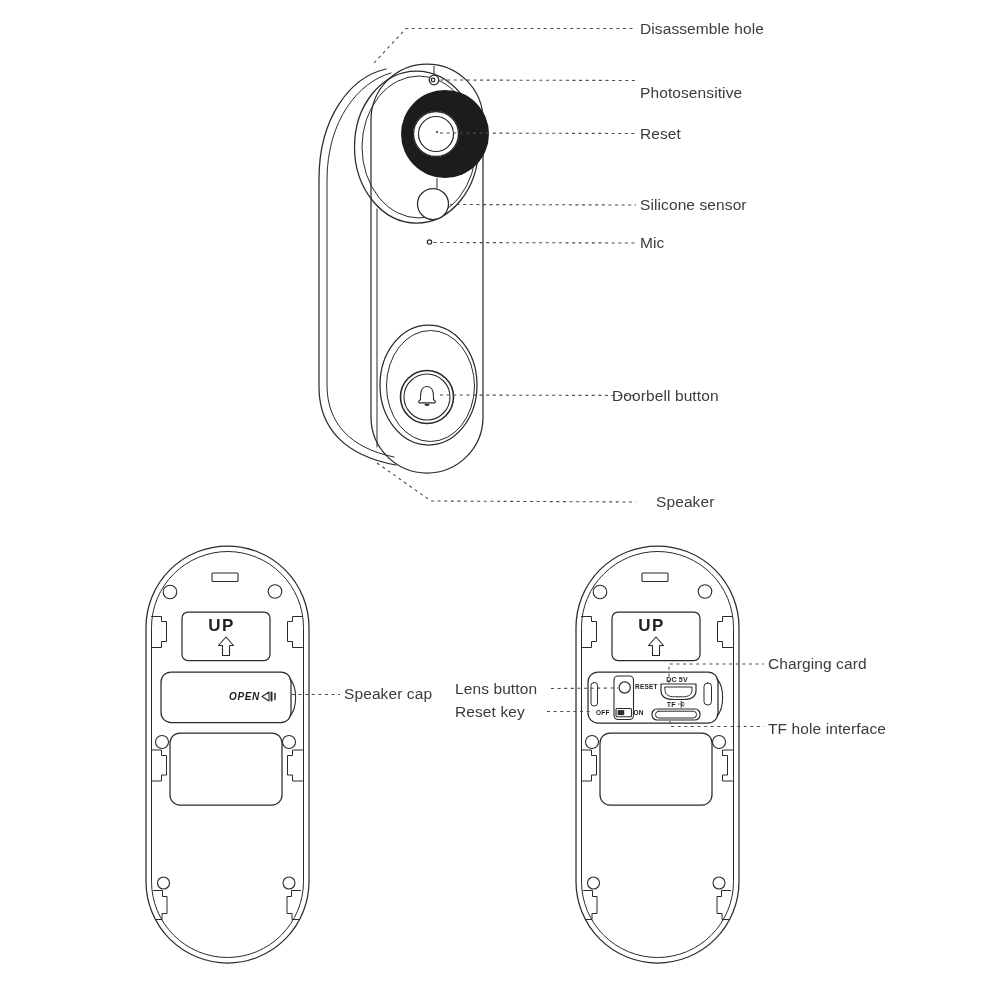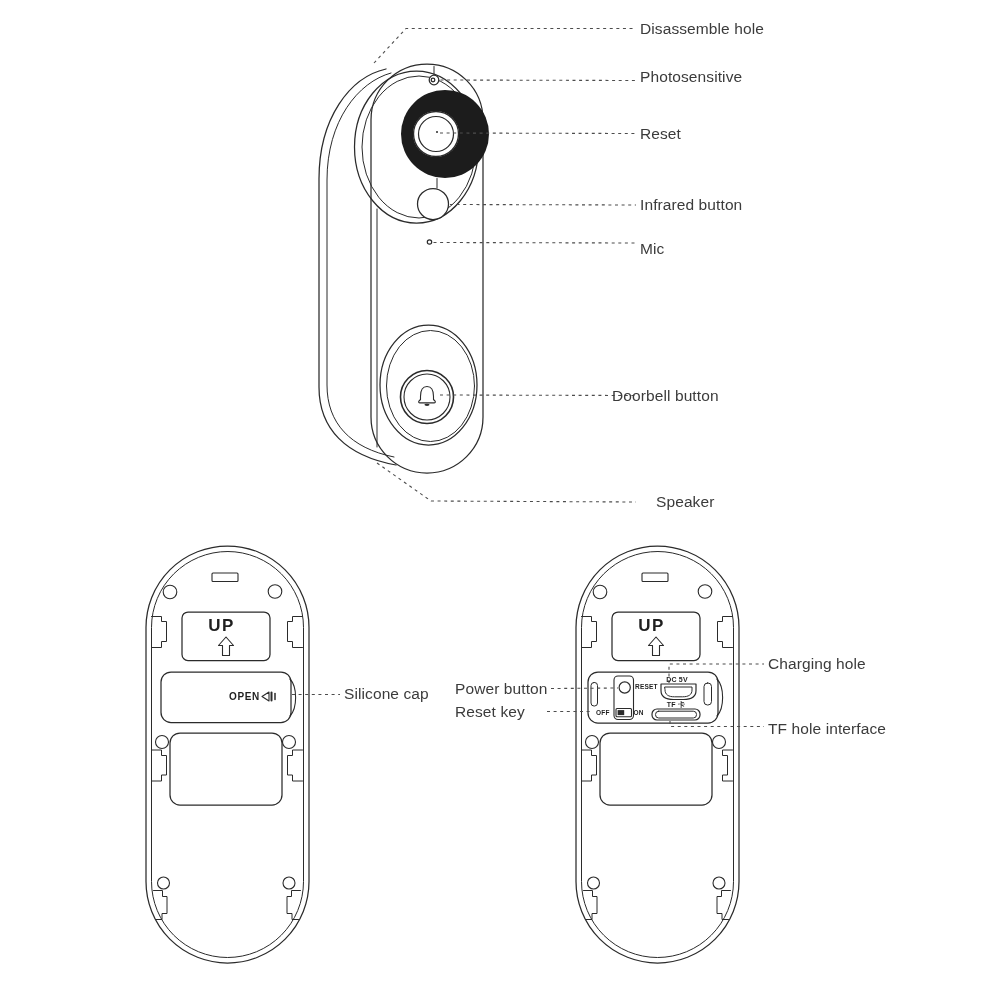--- a/index.html
+++ b/index.html
@@ -10,21 +10,21 @@
   }
   .canvas svg{position:absolute;left:0;top:0;}
   .lbl{
     position:absolute;font-size:15.5px;line-height:16px;color:#3b3b3b;
     white-space:nowrap;letter-spacing:0.1px;
   }
   .mark{
     position:absolute;color:#1f1f1f;font-weight:bold;white-space:nowrap;line-height:1;
   }
   .mark-up{font-size:17px;letter-spacing:1.5px;width:79px;text-align:center;}
-  .mark-open{font-size:10px;letter-spacing:0.6px;}
+  .mark-open{font-size:10px;letter-spacing:0.6px;font-style:italic;}
   .mark-tiny{font-size:6.5px;letter-spacing:0.2px;}
   .mark-port{font-size:7px;width:28px;text-align:center;letter-spacing:0.2px;}
 </style>
 </head>
 <body>
 
 <div class="canvas">
 
   <svg width="1000" height="1000" viewBox="0 0 1000 1000">
 
@@ -165,31 +165,31 @@
     <g fill="none" stroke="#4d4d4d" stroke-width="1.1" stroke-dasharray="3 3.6">
       <path d="M 292,694.5 L 340,694.5"></path>
       <path d="M 551,688.5 L 618,688"></path>
       <path d="M 547,711.5 L 592,711.5"></path>
       <path d="M 669,683 L 669,664 L 764,664"></path>
       <path d="M 670,721 L 670,726.5 L 764,726.5"></path>
     </g>
   </svg>
 
   <span class="lbl" style="left:640px;top:21px">Disassemble hole</span>
-  <span class="lbl" style="left:640px;top:69px">Photosensitive</span>
+  <span class="lbl" style="left:640px;top:85px">Photosensitive</span>
   <span class="lbl" style="left:640px;top:126px">Reset</span>
-  <span class="lbl" style="left:640px;top:197px">Infrared button</span>
-  <span class="lbl" style="left:640px;top:241px">Mic</span>
+  <span class="lbl" style="left:640px;top:197px">Silicone sensor</span>
+  <span class="lbl" style="left:640px;top:235px">Mic</span>
   <span class="lbl" style="left:612px;top:388px">Doorbell button</span>
   <span class="lbl" style="left:656px;top:494px">Speaker</span>
 
-  <span class="lbl" style="left:344px;top:686px">Silicone cap</span>
-  <span class="lbl" style="left:455px;top:681px">Power button</span>
+  <span class="lbl" style="left:344px;top:686px">Speaker cap</span>
+  <span class="lbl" style="left:455px;top:681px">Lens button</span>
   <span class="lbl" style="left:455px;top:703.5px">Reset key</span>
-  <span class="lbl" style="left:768px;top:656px">Charging hole</span>
+  <span class="lbl" style="left:768px;top:656px">Charging card</span>
   <span class="lbl" style="left:768px;top:720.5px">TF hole interface</span>
 
   <span class="mark mark-up" style="left:182px;top:617px">UP</span>
   <span class="mark mark-up" style="left:612px;top:617px">UP</span>
   <span class="mark mark-open" style="left:229px;top:692px">OPEN</span>
   <span class="mark mark-tiny" style="left:635px;top:683.5px">RESET</span>
   <span class="mark mark-tiny" style="left:596px;top:709.5px">OFF</span>
   <span class="mark mark-tiny" style="left:633.5px;top:709.5px">ON</span>
   <span class="mark mark-port" style="left:663px;top:676px">DC 5V</span>
   <span class="mark mark-port" style="left:662px;top:700.5px">TF 卡</span>

